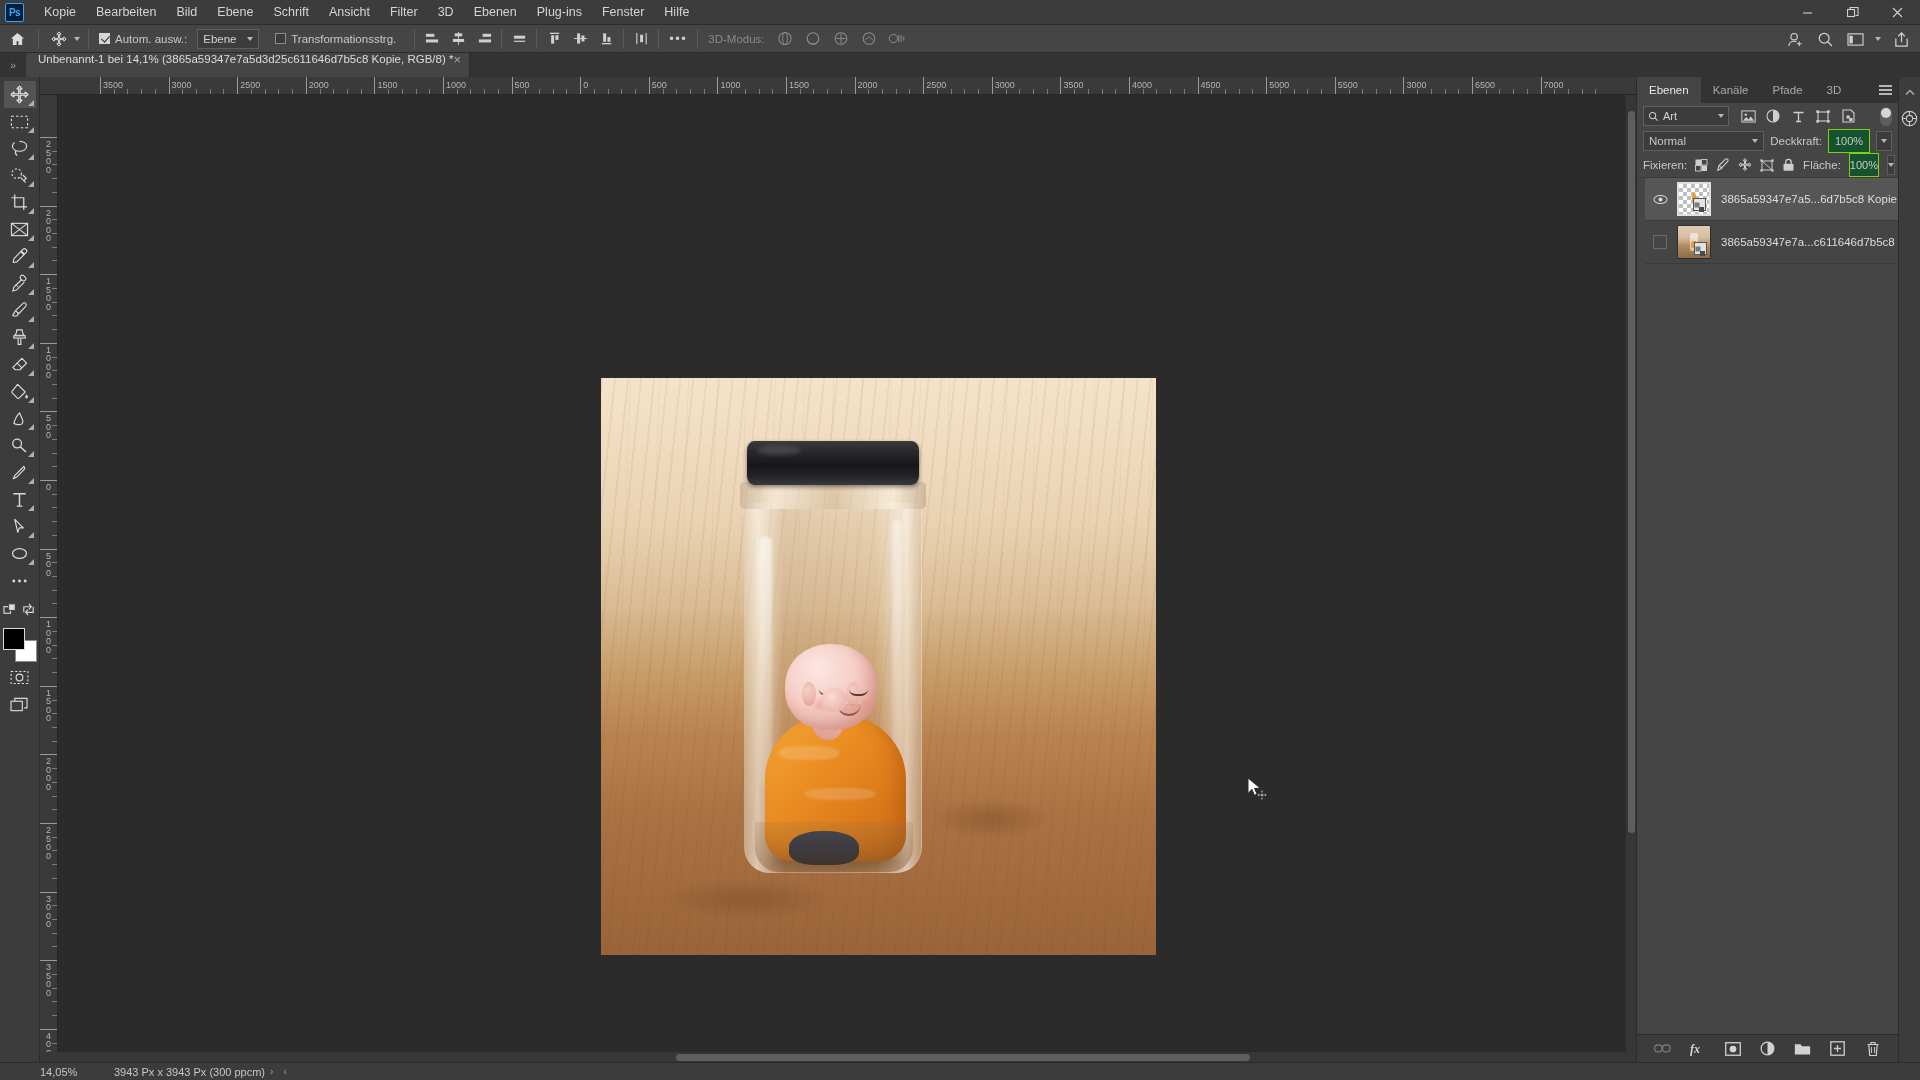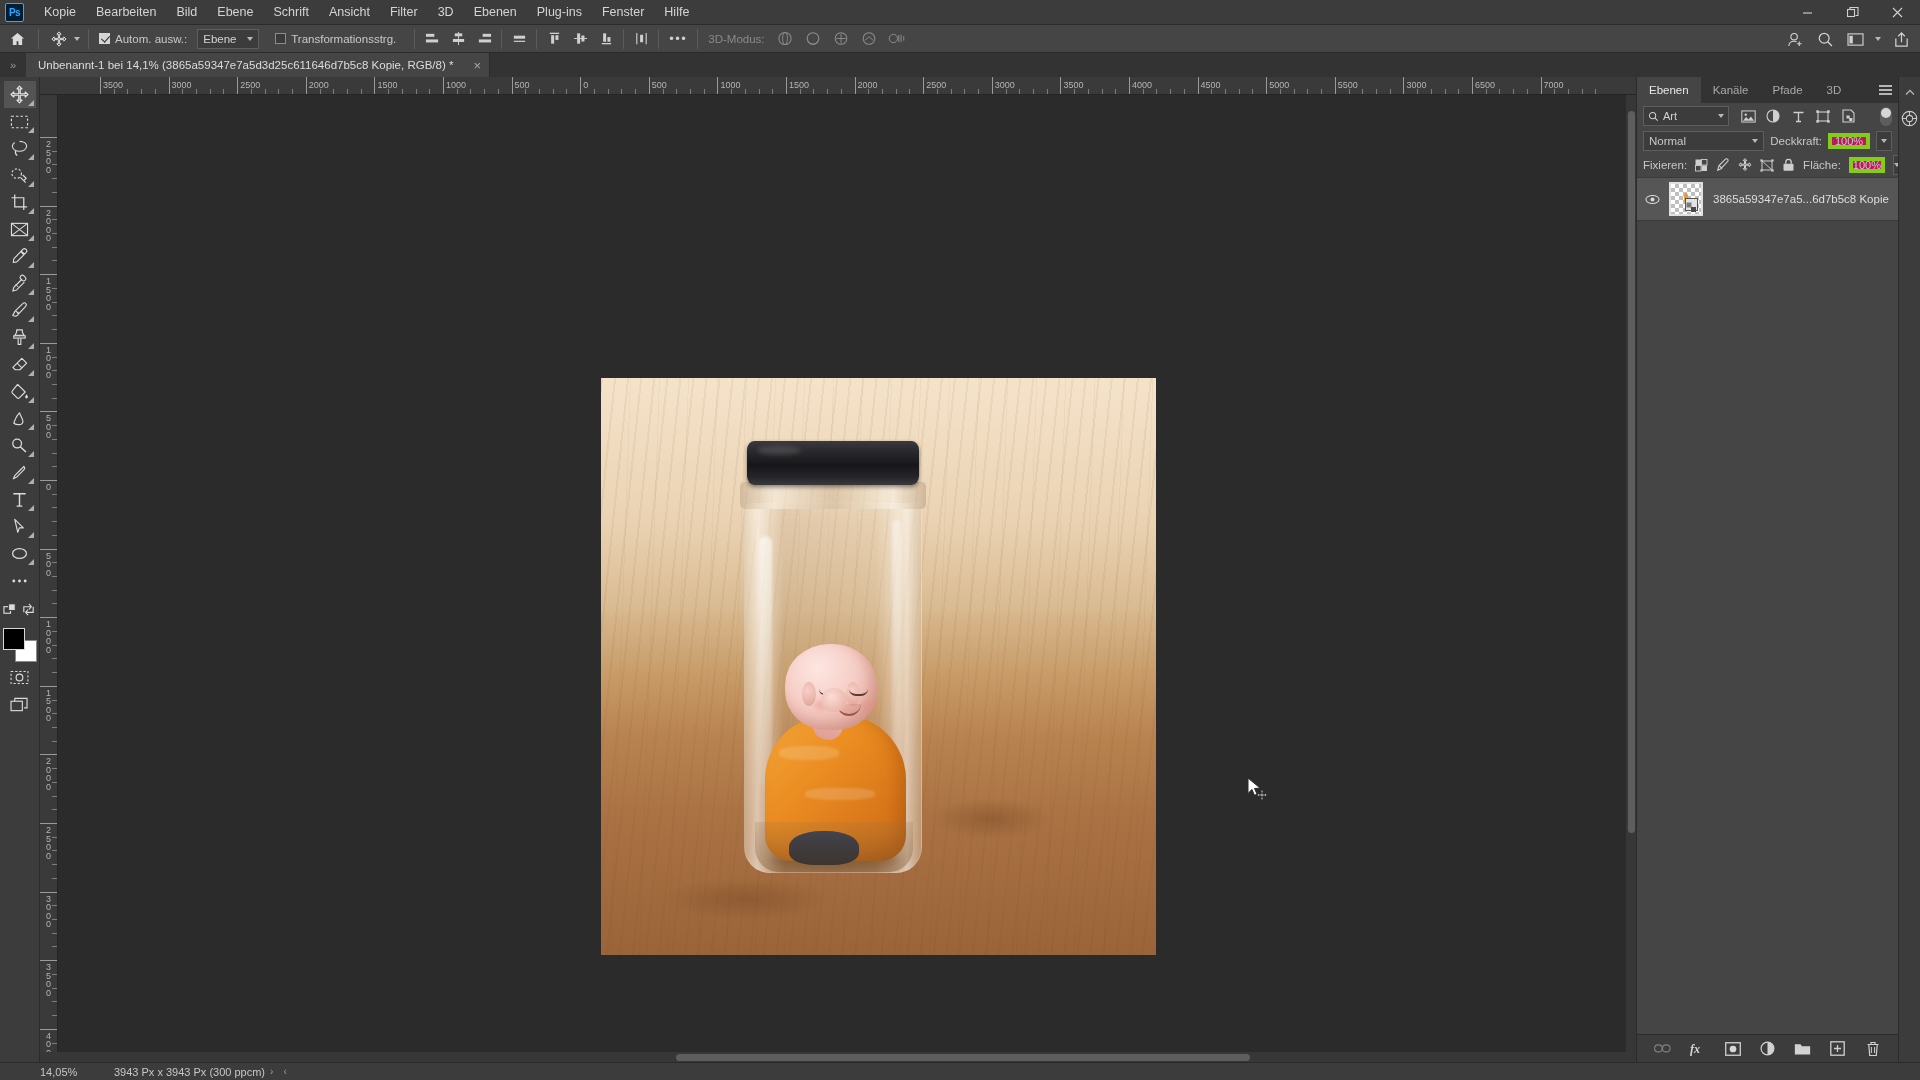--- a/index.html
+++ b/index.html
@@ -58,22 +58,22 @@
   .dots-btn { width: 30px; height: 22px; display:flex; align-items:center; justify-content:center; letter-spacing: 1.5px; font-size: 13px; color: #cdcdcd; }
   .label-3d { color: #8a8a8a; font-size: 11.5px; padding: 0 6px; }
   .mode3d-btn { width: 28px; height: 22px; display: flex; align-items: center; justify-content: center; opacity: .55; }
   .opt-right { position: absolute; right: 4px; top: 0; height: 28px; display: flex; align-items: center; }
   .opt-right-btn { width: 30px; height: 24px; display: flex; align-items: center; justify-content: center; }
 
   
   .tabbar { height: 24px; background: #333333; display: flex; align-items: flex-end; flex: 0 0 24px; }
   .collapse-arrows { width: 26px; height: 24px; color:#9a9a9a; font-size:11px; display:flex; align-items:center; justify-content:center; }
   .doc-tab {
-    height: 24px; background: #454545; display: flex; align-items: center;
-    padding: 0 8px 0 12px; font-size: 11.5px; color: #dcdcdc; gap: 20px; border-right: 1px solid #2b2b2b;
+    height: 24px; background: #454545; display: flex; align-items: flex-start;
+    padding: 0 8px 0 12px; font-size: 11.5px; color: #dcdcdc; gap: 0; border-right: 1px solid #2b2b2b;
   }
   .tab-close { font-size: 13px; color: #a8a8a8; line-height: 1; }
 
   
   .mainrow { flex: 1; display: flex; min-height: 0; }
 
   
   .toolbar {
     width: 40px; background: #3c3c3c; flex: 0 0 40px; display: flex;
     flex-direction: column; align-items: center; padding-top: 4px; border-right: 1px solid #2b2b2b;
@@ -207,27 +207,27 @@
     height: 20px; flex: 0 0 86px; background: #3c3c3c; border: 1px solid #5e5e5e;
     display: flex; align-items: center; padding: 0 4px; gap: 4px; font-size: 11px; color: #d2d2d2;
   }
   .filter-icons { display: flex; align-items: center; gap: 7px; margin-left: 4px; }
   .fico { width: 18px; height: 18px; display: flex; align-items: center; justify-content: center; }
   .toggle-pill { width: 12px; height: 19px; border-radius: 6px; background: #5d5d5d; margin-left: auto; position: relative; }
   .toggle-pill::after { content:""; position:absolute; left:1px; top:1px; width:10px; height:10px; border-radius:50%; background:#d6d6d6; }
 
   .blend-row { height: 24px; display: flex; align-items: center; padding: 0 6px; gap: 6px; font-size: 11.5px; }
   .blend-sel { flex: 1; height: 20px; background: #3c3c3c; border: 1px solid #5e5e5e; display: flex; align-items: center; justify-content: space-between; padding: 0 5px; }
-  .num-field { width: 42px; height: 16px; background: #be185d; border: 4px solid #84cc16; display: flex; align-items: center; justify-content: center; font-size: 11px; }
+  .num-field { width: 42px; height: 24px; background: #14532d; border: 1px solid #84cc16; display: flex; align-items: center; justify-content: center; font-size: 11px; }
   .mini-caret { width: 16px; height: 20px; display:flex; align-items:center; justify-content:center; border: 1px solid #5e5e5e; background: #3c3c3c; }
   .lock-row { height: 24px; display: flex; align-items: center; padding: 0 6px; gap: 8px; font-size: 11.5px; }
   .lock-ico { width: 16px; height: 16px; display:flex; align-items:center; justify-content:center; }
 
   .layers-list { flex: 1; overflow: hidden; background: #454545; border-top: 1px solid #3a3a3a; }
-  .layer-row { height: 43px; display: flex; align-items: center; border-bottom: 1px solid #3a3a3a; padding-left: 2px; }
+  .layer-row { height: 43px; display: flex; align-items: center; border-bottom: 1px solid #3a3a3a; padding-left: 2px; margin-left: 8px; }
   .layer-row.selected { background: #565656; }
   .eye-cell { width: 26px; display: flex; align-items: center; justify-content: center; }
   .eye-box { width: 14px; height: 14px; border: 1px solid #6a6a6a; }
   .thumb-wrap { width: 42px; display: flex; align-items: center; justify-content: center; position: relative; }
   .thumb { width: 34px; height: 34px; border: 1px solid #2d2d2d; position: relative; overflow: hidden; background: #555; }
   .thumb.selected-th { border: 2px solid #e0e0e0; }
   .checker {
     background-image:
       linear-gradient(45deg, #bfbfbf 25%, transparent 25%, transparent 75%, #bfbfbf 75%),
       linear-gradient(45deg, #bfbfbf 25%, #fff 25%, #fff 75%, #bfbfbf 75%);
@@ -1033,20 +1033,38 @@
                     <svg width="11" height="11" viewBox="0 0 11 11">
                         <rect x="0.5" y="0.5" width="5" height="5" fill="#7a7a7a"></rect>
                         <rect x="5" y="5" width="5" height="5" fill="#4a4a4a"></rect>
                       </svg>
                   </div>
                 </div>
               </div>
               <div class="layer-name">3865a59347e7a5...6d7b5c8 Kopie</div>
             </div>
 
+            <div class="layer-row">
+              <div class="eye-cell">
+                <div class="eye-box"></div>
+              </div>
+              <div class="thumb-wrap">
+                <div class="thumb th-photo-a">
+                  <div class="th-mini-jar"></div>
+                  <div class="th-mini-monk"></div>
+                  <div class="smart-badge">
+                    <svg width="11" height="11" viewBox="0 0 11 11">
+                        <rect x="0.5" y="0.5" width="5" height="5" fill="#7a7a7a"></rect>
+                        <rect x="5" y="5" width="5" height="5" fill="#4a4a4a"></rect>
+                      </svg>
+                  </div>
+                </div>
+              </div>
+              <div class="layer-name">3865a59347e7a...c611646d7b5c8</div>
+            </div>
 
 
           </div>
 
           <div class="panel-footer">
             <div class="pf-ico" style="opacity:.45">
               <svg width="17" height="11" viewBox="0 0 18 11">
                   <rect x="0.6" y="1.6" width="8" height="7.5" rx="3.7" fill="none" stroke="#cfcfcf" stroke-width="1.2"></rect>
                   <rect x="9" y="1.6" width="8" height="7.5" rx="3.7" fill="none" stroke="#cfcfcf" stroke-width="1.2"></rect>
                 </svg>

